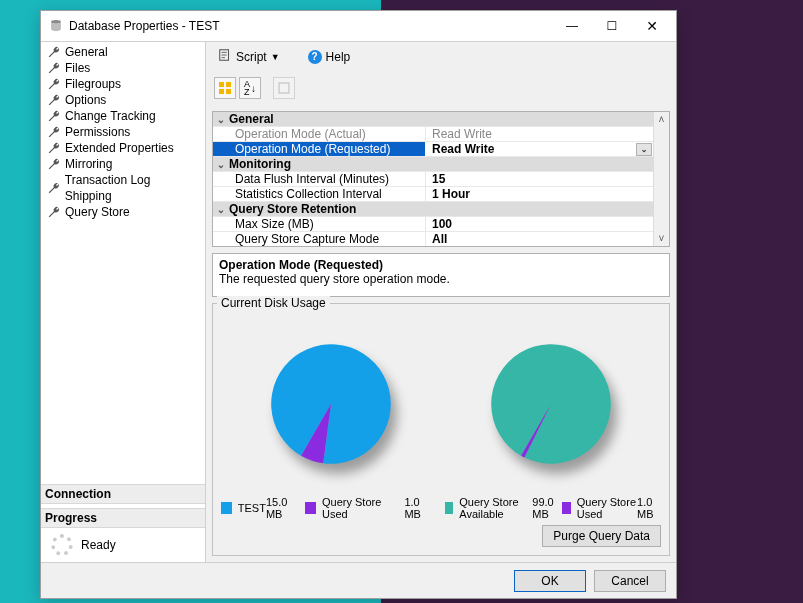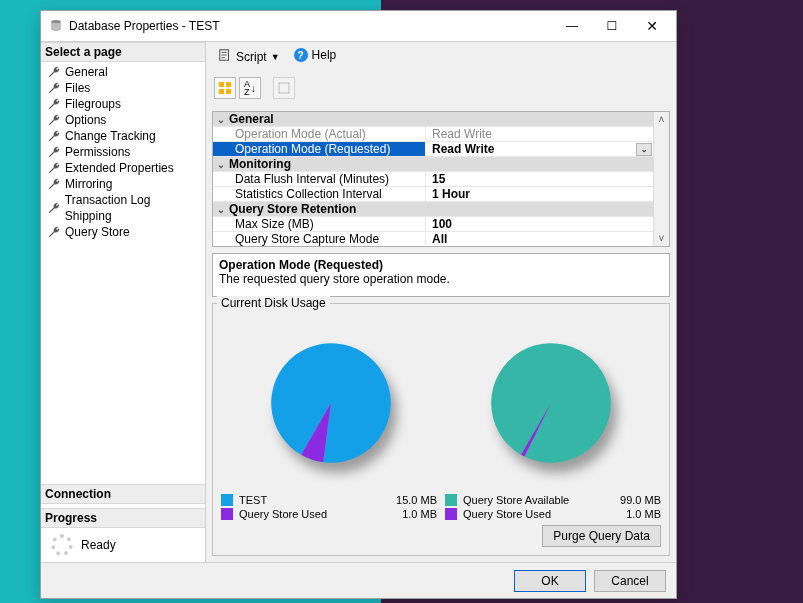--- a/index.html
+++ b/index.html
@@ -92,21 +92,21 @@
     border: 4px dotted #ccc;
   }
 
   
   .mainpane {
     flex: 1;
     display:flex; flex-direction:column;
     background:#f0f0f0;
   }
   .toolbar {
-    display:flex; align-items:flex-start; gap:6px;
+    display:flex; align-items:center; gap:20px;
     padding: 4px 8px;
     background:#f0f0f0;
   }
   .tool-btn { display:flex; align-items:center; gap:4px; padding:2px 4px; }
   .help-icon {
     width: 14px; height: 14px; border-radius:50%;
     background:#1e88e5; color:#fff;
     display:inline-flex; align-items:center; justify-content:center;
     font-size:10px; font-weight:bold;
   }
@@ -202,21 +202,21 @@
     flex:1; display:flex; justify-content:space-around; align-items:center;
   }
   .pie {
     filter: drop-shadow(6px 10px 6px rgba(0,0,0,.35));
   }
   .legend-row {
     display:flex; width:100%; gap:8px;
   }
   .legend-col {
     flex:1;
-    display:flex; flex-direction:column;
+    display:flex; flex-direction:row;
     gap:2px;
     font-size:11px;
   }
   .legend-item {
     display:flex; align-items:center;
   }
   .swatch { width:12px; height:12px; margin-right:6px; }
   .lgval { margin-left:auto; }
 
   .purge-row { display:flex; justify-content:flex-end; margin-top:5px; }
@@ -254,21 +254,20 @@
       <div class="winbtn">—</div>
       <div class="winbtn">☐</div>
       <div class="winbtn close">✕</div>
     </div>
   </div>
 
   <div class="content">
 
     <div class="sidebar">
       <div class="sidebox" style="flex:1;">
-        <div class="sidebox-head">Select a page</div>
         <div class="sidebox-body" id="page-list">
             <div class="pageitem">
               <svg class="wrench" viewBox="0 0 16 16" width="14" height="14">
                 <path fill="#555" d="M13.7 3.3a4 4 0 0 1-5 5L3 14l-1-1 5.7-5.7a4 4 0 0 1 5-5l-2.3 2.3 1 1 2.3-2.3z"></path>
               </svg>
               <span>General</span>
             </div>
             <div class="pageitem">
               <svg class="wrench" viewBox="0 0 16 16" width="14" height="14">
                 <path fill="#555" d="M13.7 3.3a4 4 0 0 1-5 5L3 14l-1-1 5.7-5.7a4 4 0 0 1 5-5l-2.3 2.3 1 1 2.3-2.3z"></path>

